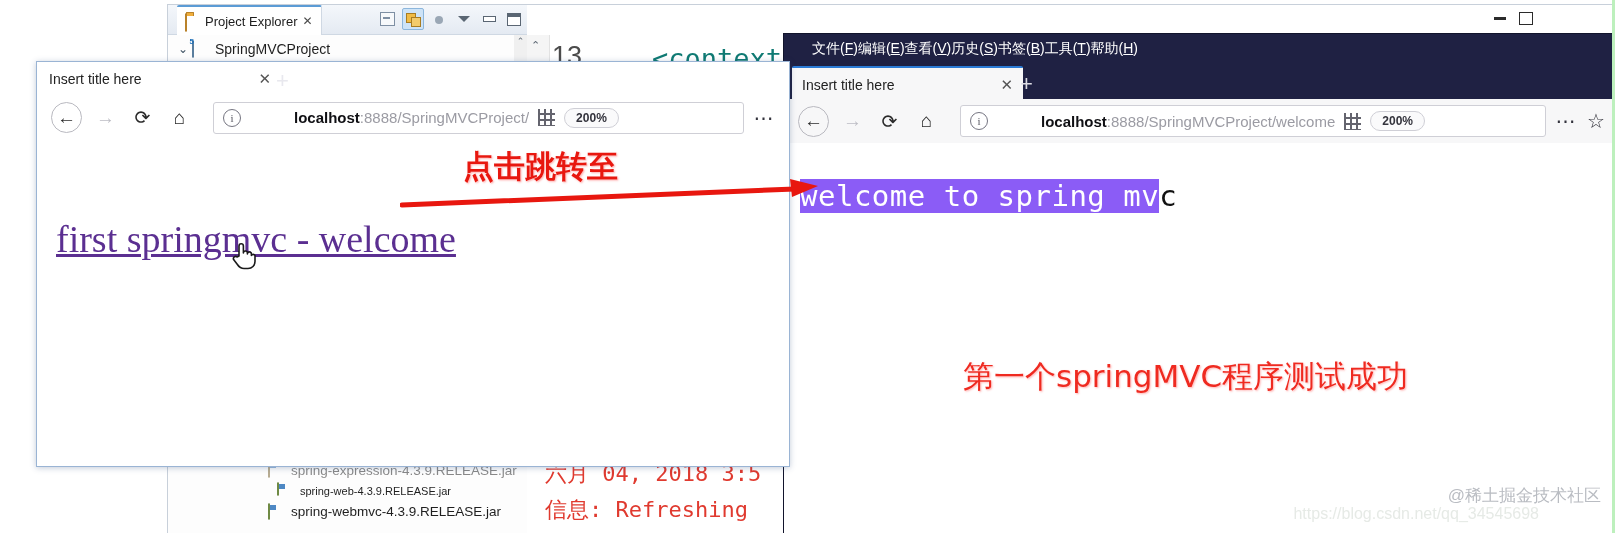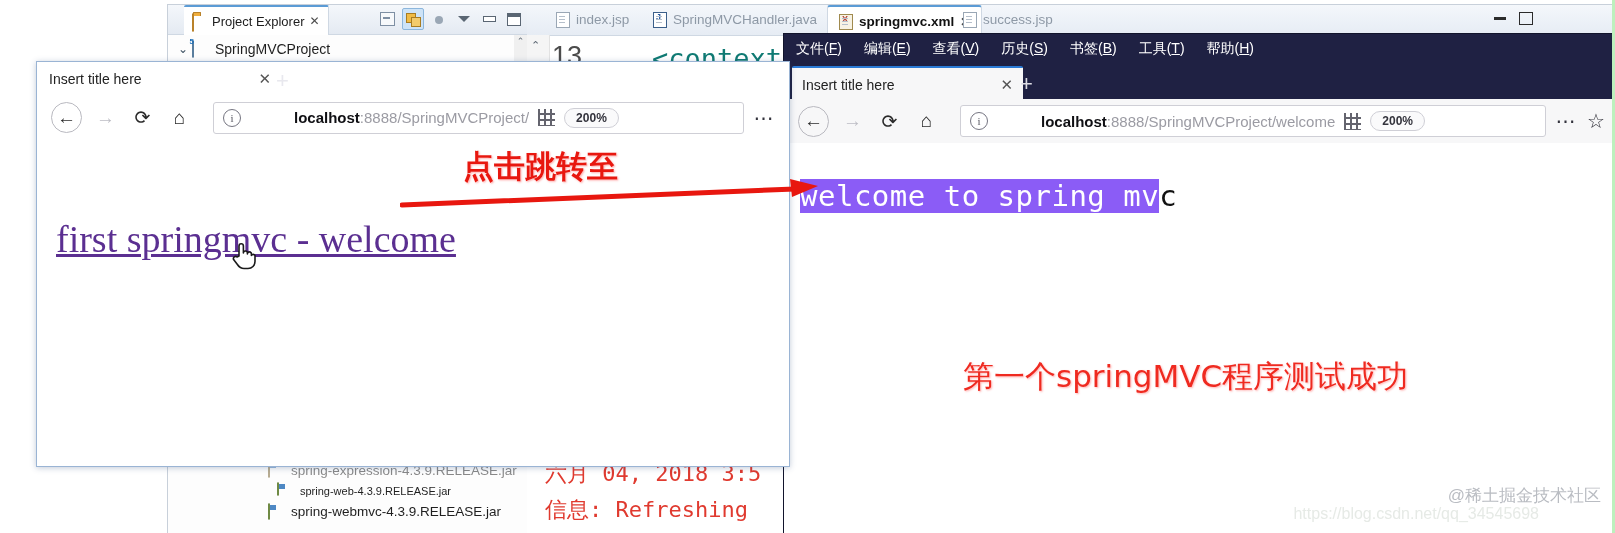--- a/index.html
+++ b/index.html
@@ -12,21 +12,21 @@
   .abs{position:absolute;}
 
   
   #eclipse-ide{left:0;top:0;width:1615px;height:533px;background:#ffffff;}
 
   
   #pe-view{left:167px;top:4px;width:360px;height:529px;background:#fdfdfd;
            border-left:1px solid #c8d0da;border-top:1px solid #c8d0da;}
   #pe-tabstrip{position:absolute;left:0;top:0;width:360px;height:29px;
            background:linear-gradient(#f4f7fb,#e4eaf2);border-bottom:1px solid #cfd8e3;}
-  #pe-tab{position:absolute;left:16px;top:0;height:28px;padding:0 8px;display:flex;align-items:center;gap:5px;
+  #pe-tab{position:absolute;left:9px;top:0;height:28px;padding:0 8px;display:flex;align-items:center;gap:5px;
           background:#ffffff;border-top:2px solid #5b9bd5;border-right:1px solid #cfd8e3;
           border-top-left-radius:2px;border-top-right-radius:2px;}
   #pe-tab .lbl{font-size:13px;color:#1d1d1d;}
   .tab-x{font-size:12px;color:#4a4a4a;}
   .pe-icon{width:15px;height:14px;position:relative;}
   .folder-ic{width:15px;height:12px;background:linear-gradient(#ffd98a,#f0ae3c);border:1px solid #b9822a;border-radius:1px;}
   .folder-ic:after{content:"";position:absolute;left:1px;top:-2px;width:6px;height:3px;background:#f0ae3c;border:1px solid #b9822a;border-bottom:none;border-radius:1px 1px 0 0;}
   #pe-toolbar{position:absolute;right:4px;top:3px;display:flex;align-items:center;gap:5px;}
   .tb-btn{width:20px;height:20px;display:flex;align-items:center;justify-content:center;border-radius:2px;}
   .tb-btn.on{background:#cde3f7;border:1px solid #8cb6dc;}
@@ -76,22 +76,22 @@
   #ed-gut-caret{position:absolute;left:4px;top:34px;font-size:11px;color:#5b6672;}
 
   
   #console{left:527px;top:455px;right:0;height:78px;background:#ffffff;border-top:1px solid #c0c8d2;
            font-family:"DejaVu Sans Mono",monospace;font-size:22px;color:#e03a2f;overflow:hidden;}
   #console .ln{white-space:nowrap;padding-left:18px;line-height:36px;}
 
   
   #ff-right{left:784px;top:34px;width:831px;height:499px;background:#1f2143;
             box-shadow:0 0 0 1px #12142c;}
-  #ff-menubar{position:absolute;left:0;top:0;right:0;height:30px;display:flex;align-items:center;gap:22px;
-              padding-left:12px;color:#ffffff;font-size:14px;text-align:center;}
+  #ff-menubar{position:absolute;left:0;top:0;right:0;height:30px;display:flex;align-items:center;
+              padding-left:28px;color:#ffffff;font-size:14px;text-align:center;}
   #ff-menubar span u{text-decoration:underline;}
   #ff-r-tabstrip{position:absolute;left:0;top:30px;right:0;height:35px;}
   #ff-r-tab{position:absolute;left:8px;top:2px;width:211px;height:33px;background:#f7f7f8;
             border-top:2px solid #2b7bd6;border-radius:2px 2px 0 0;display:flex;align-items:center;padding:0 10px;}
   #ff-r-tab .t{font-size:14px;color:#222;flex:1;}
   #ff-r-newtab{position:absolute;left:236px;top:10px;font-size:22px;color:#dcdce4;line-height:20px;}
   #ff-r-navbar{position:absolute;left:0;top:65px;right:0;height:44px;background:#f7f7f8;
                border-bottom:1px solid #d6d6dc;display:flex;align-items:center;padding:0 10px;gap:6px;}
   #ff-r-content{position:absolute;left:0;top:109px;right:0;bottom:0;background:#ffffff;}
 
@@ -217,39 +217,20 @@
         <span>spring-web-4.3.9.RELEASE.jar</span>
       </div>
       <div class="tr" style="padding-left:0;height:21px;font-size:13.5px;color:#1f1f1f">
         <span class="tico"><span class="ic-jar2"></span></span>
         <span>spring-webmvc-4.3.9.RELEASE.jar</span>
       </div>
     </div>
   </div>
 
   <div class="abs" id="ed-area">
-    <div id="ed-tabstrip">
-      <div class="ed-tab" style="left:18px">
-        <span class="fic"></span>
-        <span>index.jsp</span>
-      </div>
-      <div class="ed-tab" style="left:115px">
-        <span class="fic java"></span>
-        <span>SpringMVCHandler.java</span>
-      </div>
-      <div class="ed-tab active" style="left:300px">
-        <span class="fic xml"></span>
-        <span>springmvc.xml</span>
-        <span class="tab-x">✕</span>
-      </div>
-      <div class="ed-tab" style="left:425px">
-        <span class="fic"></span>
-        <span>success.jsp</span>
-      </div>
-    </div>
     <div id="ed-left-gutter"></div>
     <div id="ed-gut-caret">⌃</div>
     <div id="ed-code">
       <span id="ed-lineno">13</span>
       <span id="ed-tag">&lt;context</span>
     </div>
   </div>
 
   <div class="abs" id="console">
     <div class="ln">六月 04, 2018 3:5</div>

